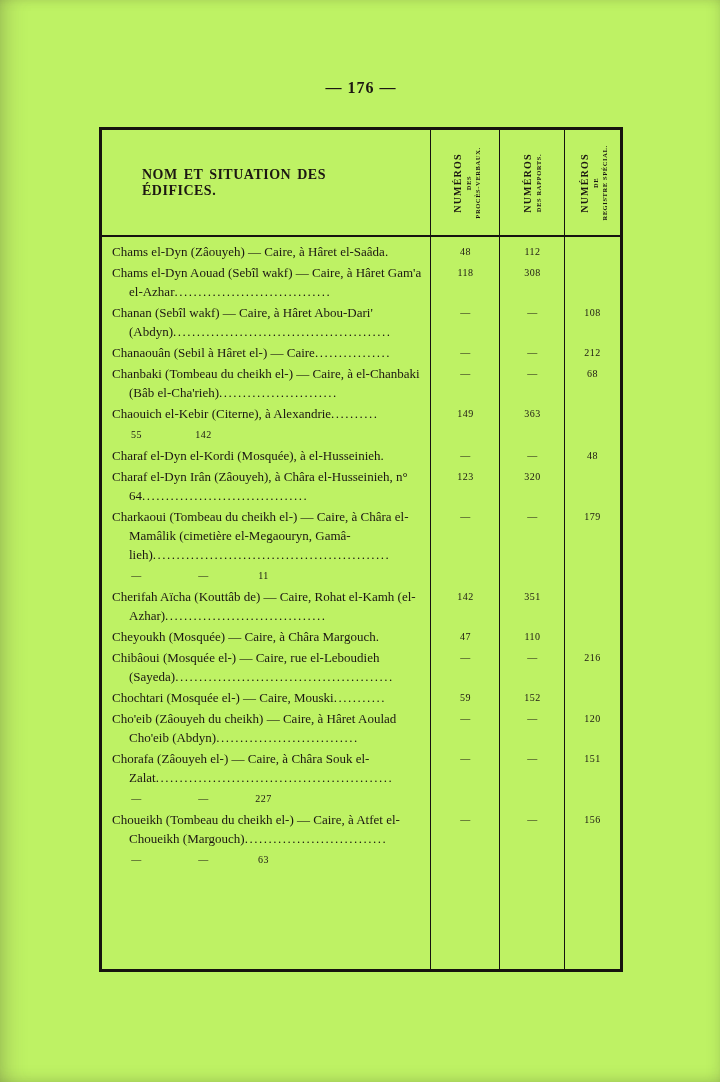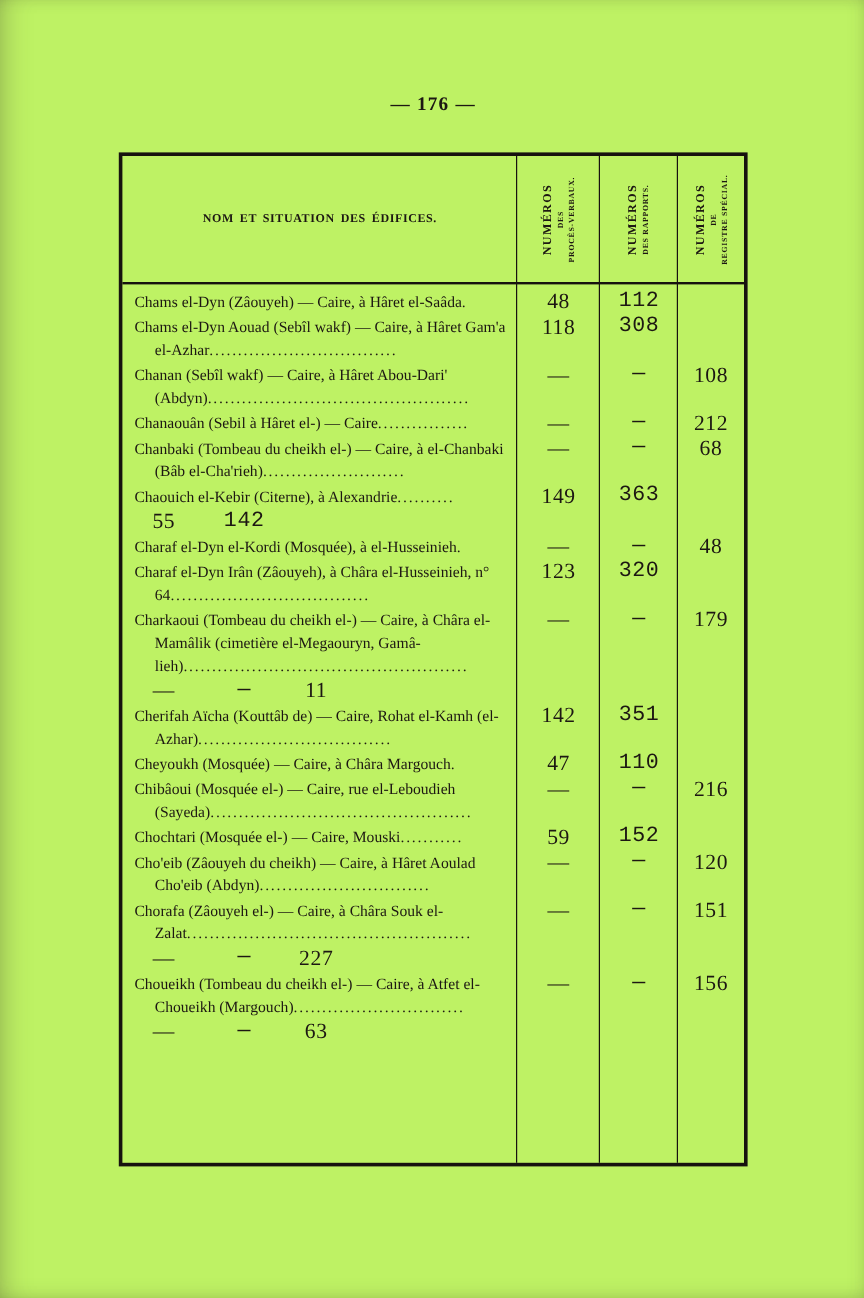--- a/index.html
+++ b/index.html
@@ -41,22 +41,21 @@
   .vl-1 { right: 189px; }
   .vl-2 { right: 120px; }
   .vl-3 { right: 55px; }
   .thead {
     display: flex; height: 107px; flex-shrink: 0;
     border-bottom: 2px solid #17130f;
   }
   .th-name {
     flex: 1;
     display: flex; align-items: center; justify-content: center;
-    text-align: center;
-    font-weight: bold; font-size: 10px;
+    font-weight: bold; font-size: 14px;
     letter-spacing: 0.5px; word-spacing: 2px;
     padding: 0 40px;
   }
   .th-num { position: relative; }
   .th-pv  { width: 69px; }
   .th-rap { width: 65px; }
   .th-reg { width: 55px; }
   .vhead {
     position: absolute; left: 50%; top: 50%;
     transform: translate(-50%, -50%) rotate(-90deg);
@@ -67,25 +66,25 @@
   .tbody { flex: 1; padding-top: 5px; overflow: hidden; }
   .trow { display: flex; align-items: flex-start; margin-bottom: 2px; }
   .td-name {
     flex: 1;
     font-size: 13px; line-height: 19px;
     padding: 0 3px 0 27px;
     text-indent: -17px;
   }
   .dots { letter-spacing: 1.5px; word-break: break-all; }
   .td-num {
-    font-size: 18px; line-height: 19px;
+    font-size: 10px; line-height: 19px;
     text-align: center; letter-spacing: 0.5px;
   }
   .num-pv  { width: 69px; }
-  .num-rap { width: 65px; font-family: Liberation Mono, monospace; }
+  .num-rap { width: 65px; }
   .num-reg { width: 55px; }
 </style>
 </head>
 <body>
 
 <div class="sheet">
 
   <div class="page-number">— 176 —</div>
 
   <div class="table-box">

